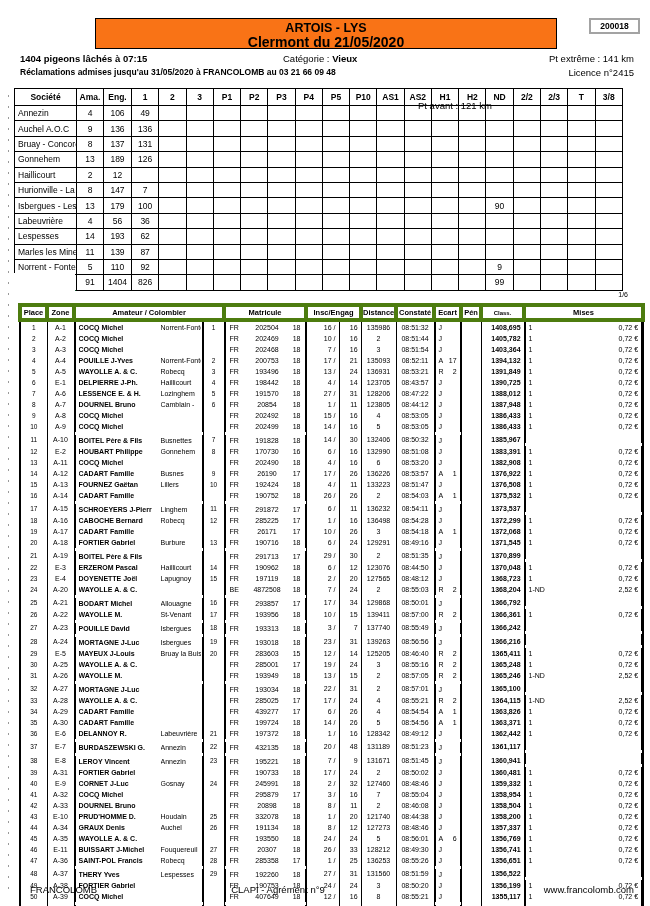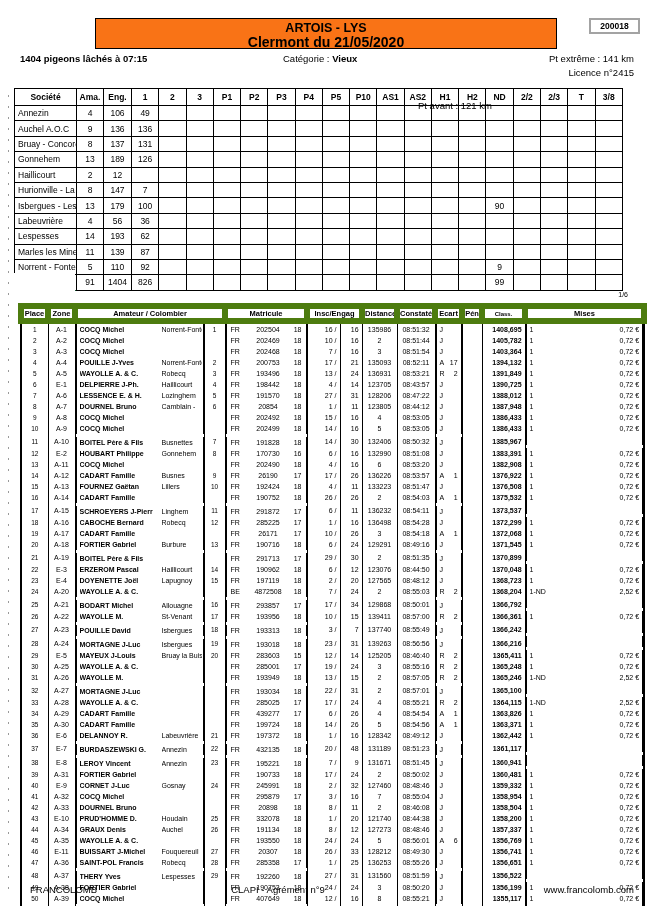--- a/index.html
+++ b/index.html
@@ -37,21 +37,21 @@
   .summary th { height:17px; font-size:8.5px; font-weight:bold; text-align:center; }
   .summary td { height:15.4px; font-size:8.5px; text-align:center; }
   .summary td.c-societe { text-align:left; padding-left:3px; }
   .summary td.total-blank { border-left:none; border-bottom:none; }
   .summary-cover { position:absolute; left:12px; top:273px; width:63px; height:20px; background:#fff; }
 
   .pagenum { position:absolute; top:291px; right:22px; font-size:7px; }
 
   
   .results { position:absolute; left:18px; top:303px; width:623px; border:2px solid #000; }
-  .results th { border:6px solid #4d7c0f; height:15px; font-size:7.5px; font-weight:bold; text-align:center; padding:0; overflow:hidden; }
+  .results th { border:4px solid #4d7c0f; height:15px; font-size:7.5px; font-weight:bold; text-align:center; padding:0; overflow:hidden; }
   .results th.h-class { font-size:6px; }
   .results td { border-left:1px solid #000; border-right:1px solid #000; border-top:none; border-bottom:none;
                 height:11px; font-size:7px; padding:0 1px; overflow:hidden; white-space:nowrap; line-height:11px; }
   td.c-place { text-align:center; font-size:6.5px; }
   td.c-zone  { text-align:center; }
   td.c-amateur { display:flex; align-items:center; padding-left:3px; }
   td.c-amateur .nm { font-weight:bold; width:82px; flex:0 0 82px; overflow:hidden; }
   td.c-amateur .ct { flex:1; overflow:hidden; }
   td.c-idx { text-align:center; font-size:6.5px; }
   td.c-matricule { display:flex; align-items:center; padding:0 4px; }
@@ -84,20 +84,21 @@
   </div>
   <div class="report-id">200018</div>
 
   <div class="info1">
     <span class="released">1404 pigeons lâchés à 07:15</span>
     <span class="category"><span>Catégorie : </span><b>Vieux</b></span>
     <span class="ptavant">Pt avant : 121 km</span>
     <span class="ptextreme">Pt extrême : 141 km</span>
   </div>
   <div class="info2">
+    <span class="reclam">Réclamations admises jusqu'au 31/05/2020 à FRANCOLOMB au 03 21 66 09 48</span>
     <span class="licence">Licence n°2415</span>
   </div>
 
   <table class="summary">
     <colgroup>
       <col style="width:62px">
         <col style="width:27px">
         <col style="width:28px">
     </colgroup>
     <thead>

